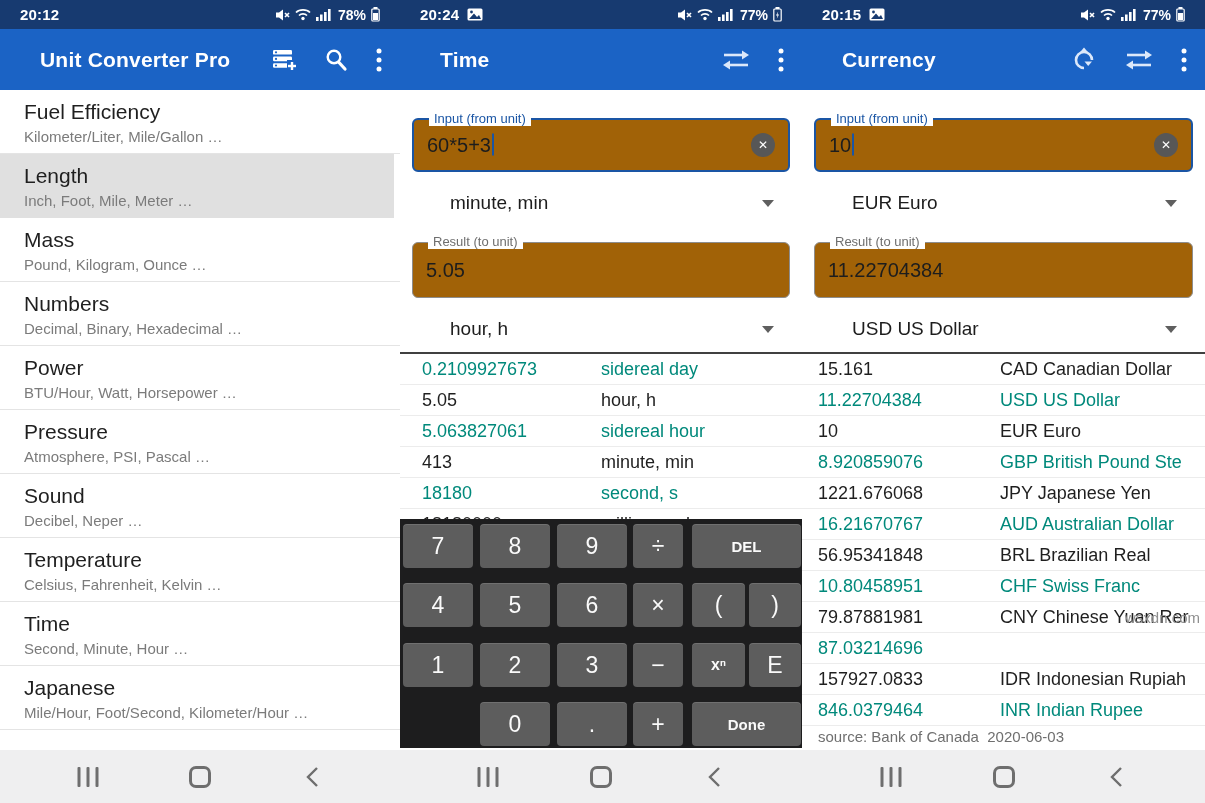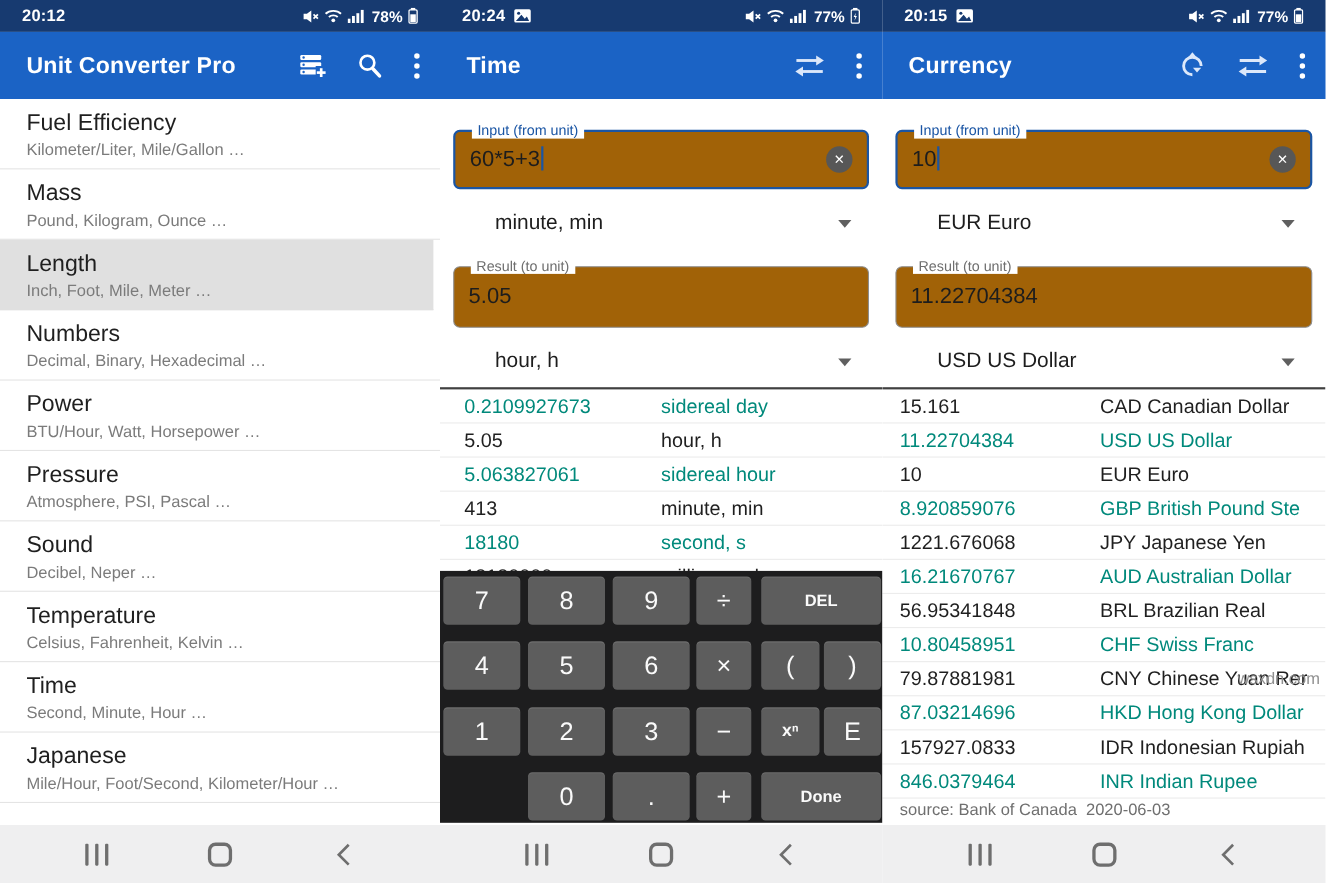--- a/index.html
+++ b/index.html
@@ -16,21 +16,21 @@
   .status-bar { position:absolute; top:0; left:0; right:0; height:29px; background:#173a70;
     display:flex; align-items:center; padding:0 20px; color:#fff; }
   .status-time { font-size:15px; font-weight:bold; letter-spacing:.2px; }
   .status-right { margin-left:auto; display:flex; align-items:center; gap:5px; }
   .status-pct { font-size:14px; font-weight:bold; margin-left:2px; }
   .st-icon { display:inline-flex; }
   .gallery-ic { margin-left:8px; display:inline-flex; }
 
   
   .app-bar { position:absolute; top:29px; left:0; right:0; height:61px; background:#1b63c5;
-    display:flex; align-items:center; padding:0 18px 0 24px; }
+    display:flex; align-items:center; padding:0 18px 0 40px; }
   .app-title { color:#fff; font-size:21px; font-weight:bold; letter-spacing:.2px; }
   .bar-actions { margin-left:auto; display:flex; align-items:center; gap:27px; }
   .bar-btn { display:inline-flex; align-items:center; justify-content:center; cursor:pointer; }
 
   
   .body { position:absolute; top:90px; left:0; right:0; bottom:53px; background:#fff; overflow:hidden; }
 
   
   .cat-item { height:64px; padding:8px 10px 0 24px; border-bottom:1px solid #e4e4e4; margin-left:0; cursor:pointer; }
   .cat-item.selected { background:#e0e0e0; border-bottom:1px solid #e0e0e0; width:394px; }
@@ -167,27 +167,27 @@
               <circle cx="3" cy="21" r="2.5" fill="#fff"></circle>
             </svg>
           </span>
       </span>
     </div>
     <div class="body">
       <div class="cat-item">
         <div class="cat-title">Fuel Efficiency</div>
         <div class="cat-sub">Kilometer/Liter, Mile/Gallon …</div>
       </div>
-      <div class="cat-item">
-        <div class="cat-title">Mass</div>
-        <div class="cat-sub">Pound, Kilogram, Ounce …</div>
-      </div>
       <div class="cat-item selected">
         <div class="cat-title">Length</div>
         <div class="cat-sub">Inch, Foot, Mile, Meter …</div>
+      </div>
+      <div class="cat-item">
+        <div class="cat-title">Mass</div>
+        <div class="cat-sub">Pound, Kilogram, Ounce …</div>
       </div>
       <div class="cat-item">
         <div class="cat-title">Numbers</div>
         <div class="cat-sub">Decimal, Binary, Hexadecimal …</div>
       </div>
       <div class="cat-item">
         <div class="cat-title">Power</div>
         <div class="cat-sub">BTU/Hour, Watt, Horsepower …</div>
       </div>
       <div class="cat-item">
@@ -501,21 +501,20 @@
         <div class="conv-row">
             <span class="v">10.80458951</span>
             <span class="u">CHF Swiss Franc</span>
           </div>
         <div class="conv-row">
             <span class="v">79.87881981</span>
             <span class="u">CNY Chinese Yuan Rer</span>
           </div>
         <div class="conv-row">
             <span class="v">87.03214696</span>
-            <span class="u">HKD Hong Kong Dollar</span>
           </div>
         <div class="conv-row">
             <span class="v">157927.0833</span>
             <span class="u">IDR Indonesian Rupiah</span>
           </div>
         <div class="conv-row">
             <span class="v">846.0379464</span>
             <span class="u">INR Indian Rupee</span>
           </div>
       </div>

